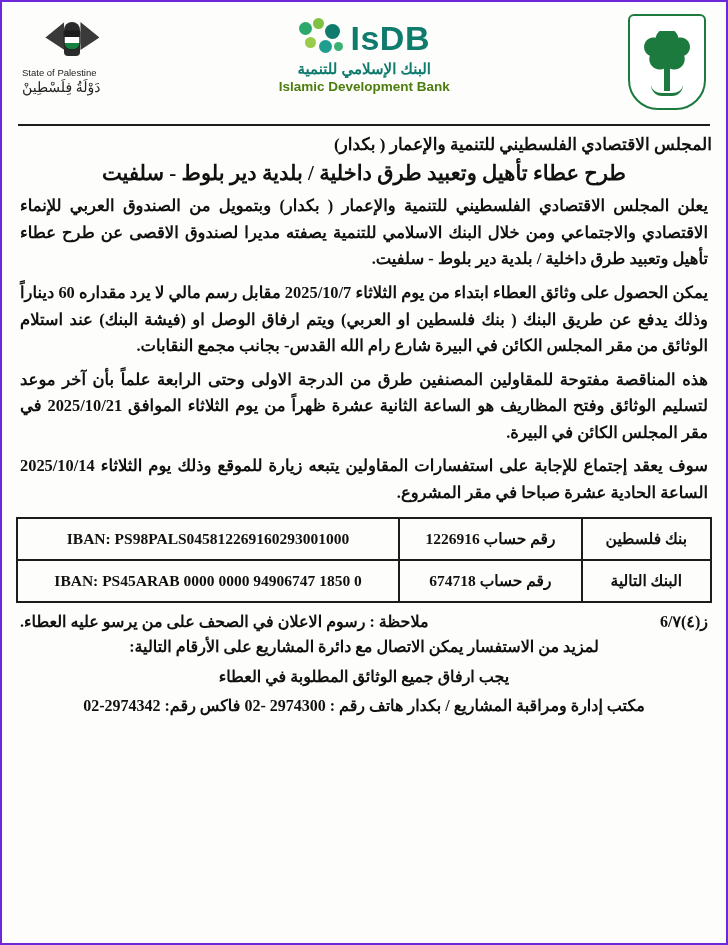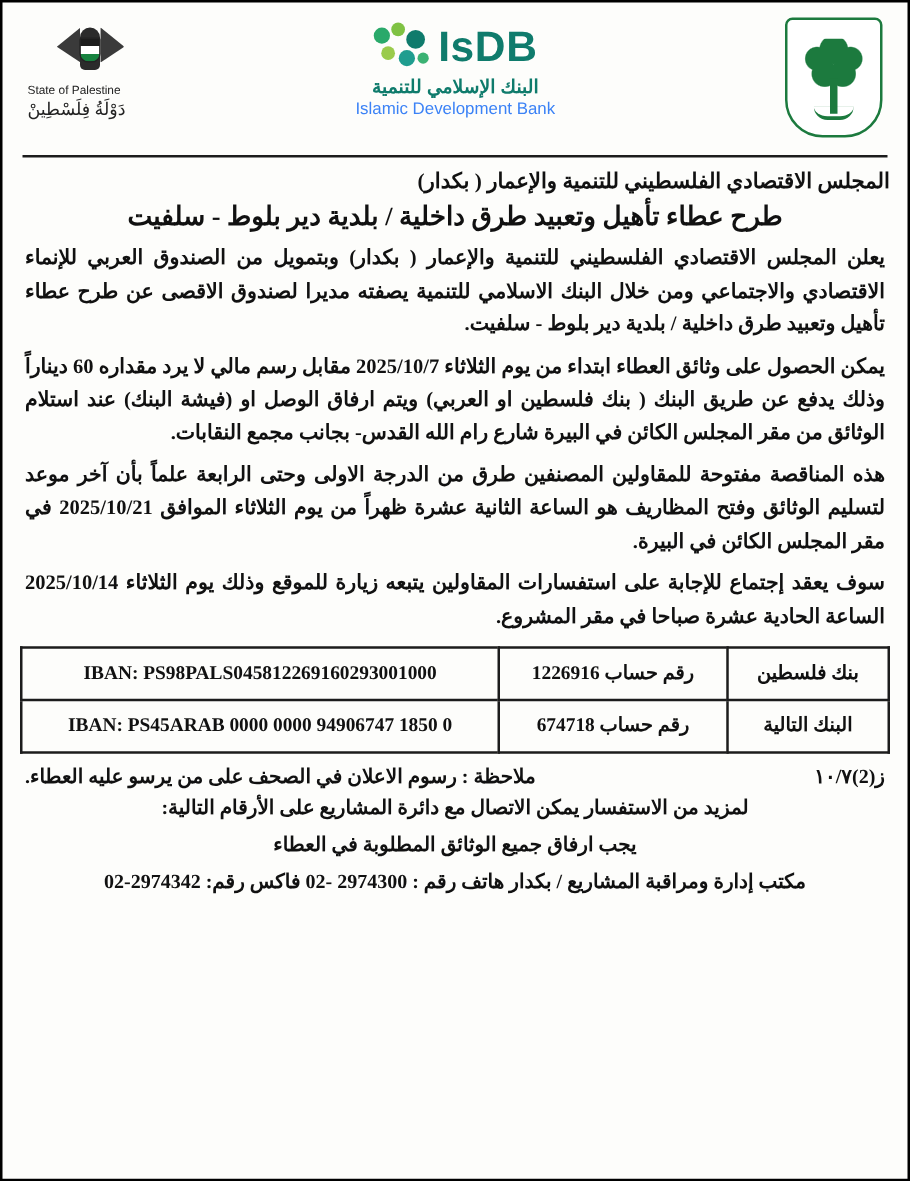--- a/index.html
+++ b/index.html
@@ -12,21 +12,21 @@
     height: 945px;
     font-family: "Liberation Serif", "DejaVu Serif", serif;
     color: #111111;
   }
   .page {
     position: relative;
     width: 728px;
     height: 945px;
     box-sizing: border-box;
     background: #fdfdfb;
-    border: 2px solid #000000;
+    border: 2px solid #6d28d9;
     padding: 10px 14px 8px 14px;
     overflow: hidden;
   }
 
   
   .header {
     display: flex;
     align-items: flex-start;
     justify-content: space-between;
     height: 108px;
@@ -129,22 +129,22 @@
   .isdb-ar {
     font-family: "Liberation Sans", sans-serif;
     font-size: 15px;
     color: #0f7b6c;
     font-weight: bold;
     margin-top: 2px;
   }
   .isdb-en {
     font-family: "Liberation Sans", sans-serif;
     font-size: 13.5px;
-    color: #3b82f6;
-    font-weight: normal;
+    color: #4d7c0f;
+    font-weight: bold;
     direction: ltr;
     margin-top: 1px;
   }
 
   
   .sop {
     display: flex;
     flex-direction: column;
     margin-top: 2px;
   }
@@ -345,21 +345,21 @@
       <tr>
         <td class="col-name">البنك التالية</td>
         <td class="col-acct">رقم حساب 674718</td>
         <td class="col-iban">IBAN: PS45ARAB 0000 0000 94906747 1850 0</td>
       </tr>
     </tbody>
   </table>
 
   <div class="footer">
     <div class="row-note">
-      <span class="ref">ز(2)١٠/٧</span>
+      <span class="ref">ز(٤)6/٧</span>
       <span>ملاحظة : رسوم الاعلان في الصحف على من يرسو عليه العطاء.</span>
     </div>
     <p class="center">لمزيد من الاستفسار يمكن الاتصال مع دائرة المشاريع على الأرقام التالية:</p>
     <p class="center">يجب ارفاق جميع الوثائق المطلوبة في العطاء</p>
     <p class="center">مكتب إدارة ومراقبة المشاريع / بكدار هاتف رقم : 2974300 -02 فاكس رقم: 2974342-02</p>
   </div>
 
 </div>
 
 </body></html>

